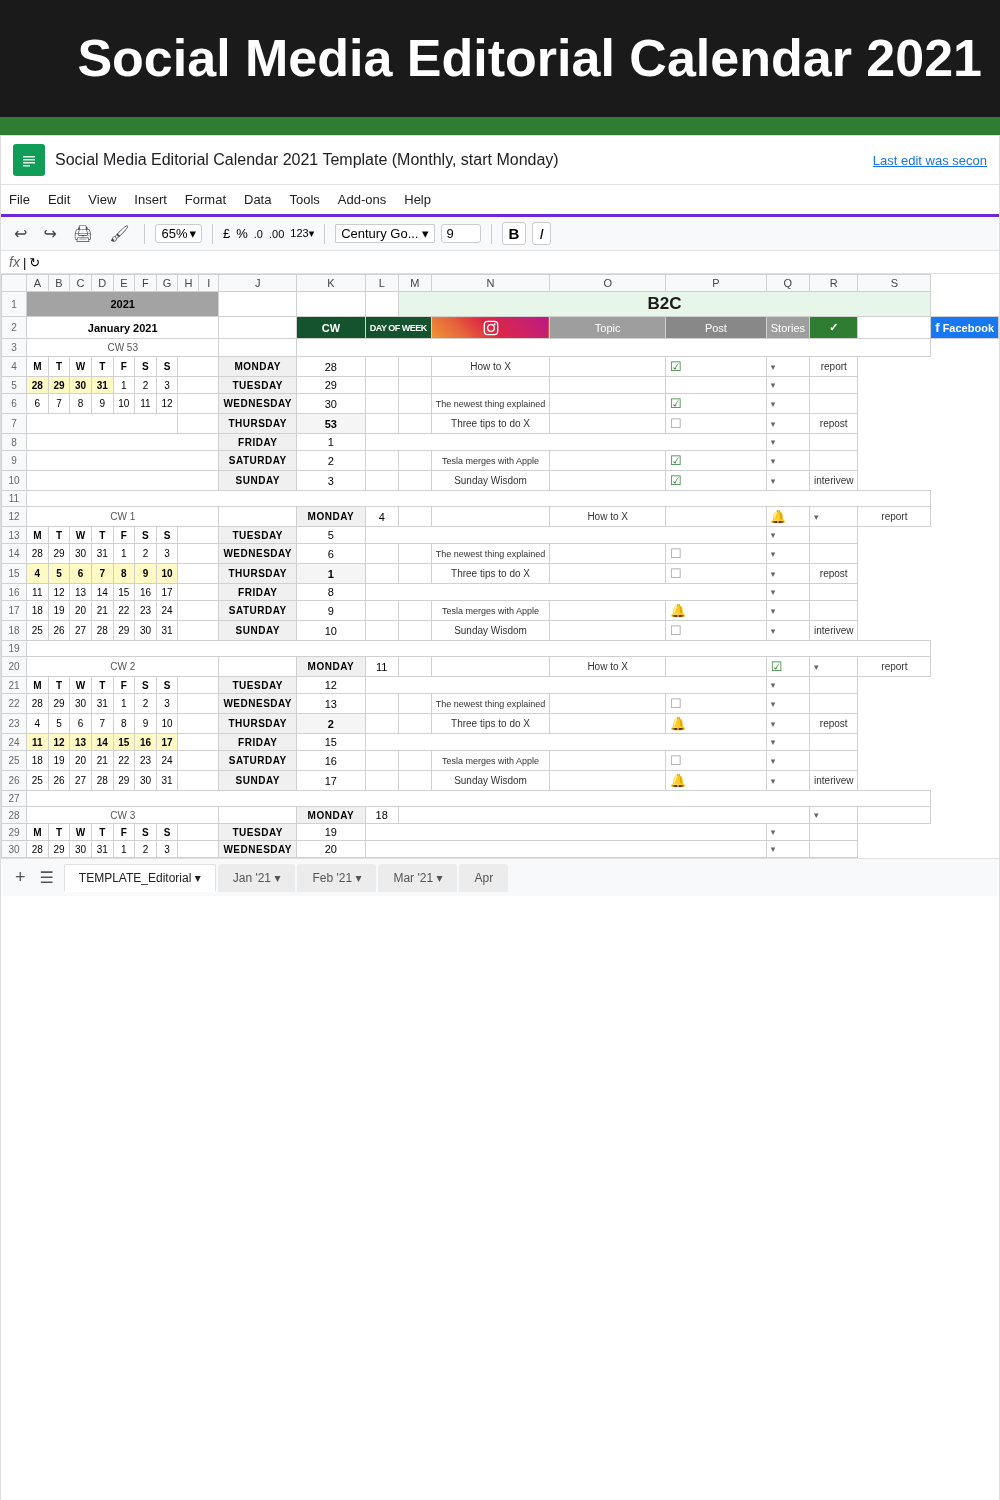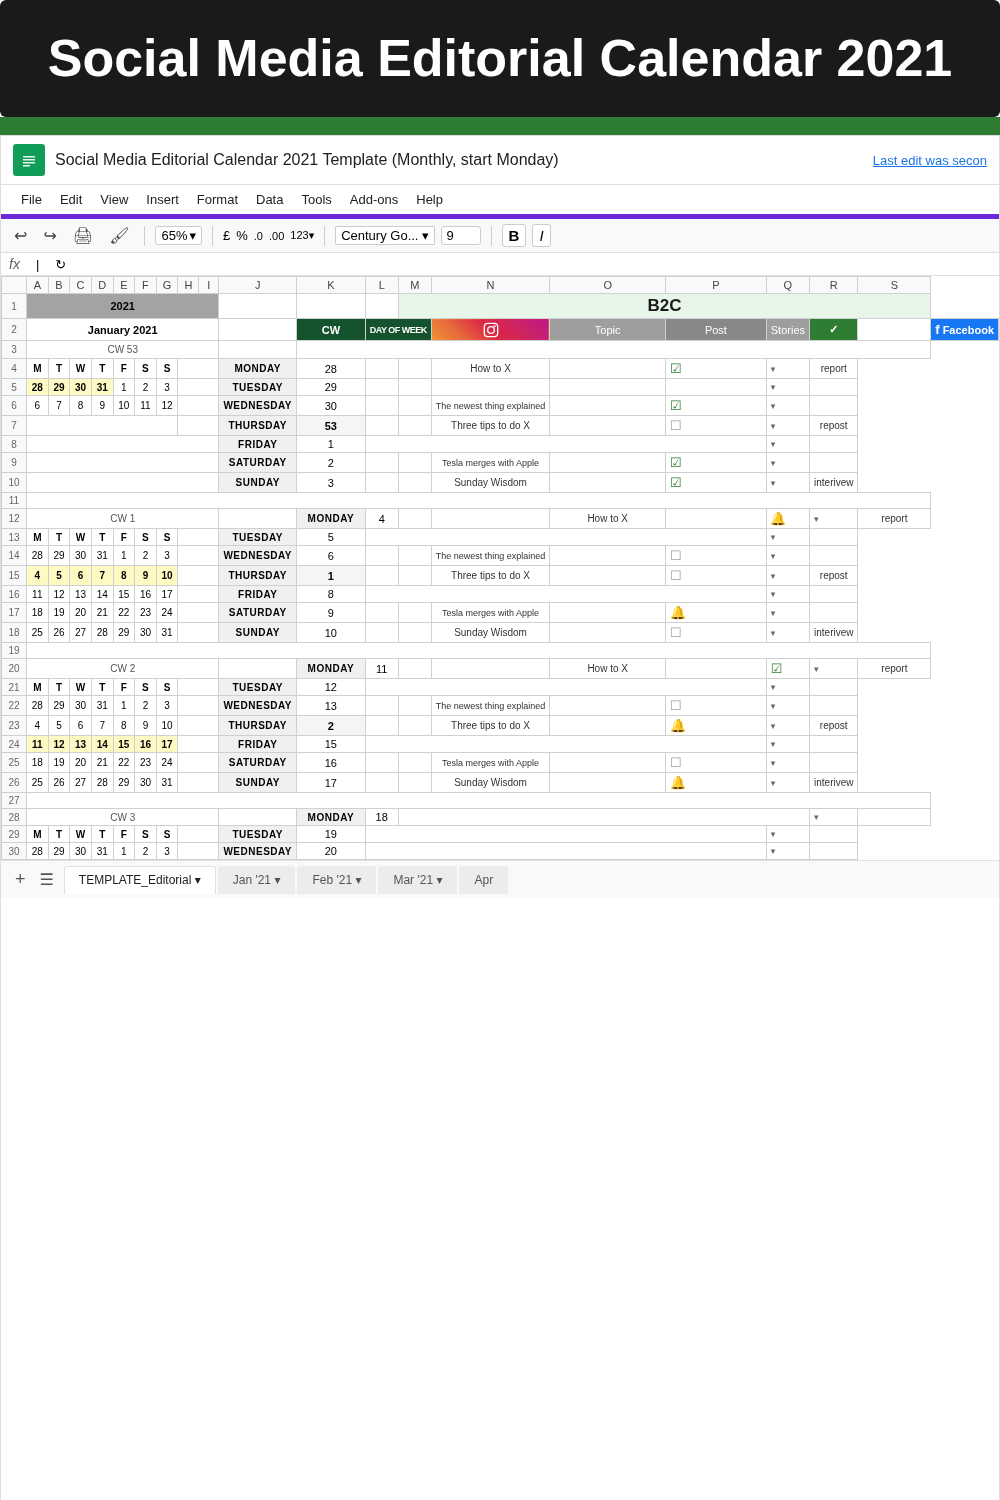--- a/index.html
+++ b/index.html
@@ -2,23 +2,22 @@
 <html><head>
   <meta charset="utf-8">
   <style>
     * { box-sizing: border-box; margin: 0; padding: 0; }
     body { font-family: Arial, sans-serif; width: 1000px; height: 1500px; overflow: hidden; background: #fff; }
 
     
     .top-banner {
       background: #1a1a1a;
       color: #fff;
-      text-align: center;
+      text-align: right;
       padding: 30px 18px 20px;
-      border-radius: 6px;
     }
     .top-banner h1 {
       font-size: 52px;
       font-weight: 900;
       line-height: 1.1;
       margin-bottom: 10px;
     }
     .top-banner h2 {
       font-size: 28px;
       font-weight: 700;
@@ -70,23 +69,23 @@
       font-size: 13px;
       color: #1a73e8;
       text-decoration: underline;
       white-space: nowrap;
     }
 
     
     .menu-bar {
       display: flex;
       align-items: center;
-      padding: 4px 20px;
+      padding: 4px 8px;
       gap: 18px;
-      border-bottom: 5px solid #6d28d9;
+      border-bottom: 3px solid #6d28d9;
     }
     .menu-item {
       font-size: 13px;
       color: #202124;
       cursor: pointer;
       padding: 3px 0;
     }
 
     
     .toolbar {
@@ -149,21 +148,21 @@
       background: #fff;
       cursor: pointer;
     }
 
     
     .formula-bar {
       display: flex;
       align-items: center;
       padding: 3px 8px;
       border-bottom: 1px solid #e0e0e0;
-      gap: 16px;
+      gap: 3px;
       font-size: 13px;
     }
     .fx-label { color: #666; font-style: italic; font-size: 14px; }
 
     table.grid {
       border-collapse: collapse;
       font-size: 11px;
       width: 100%;
     }
     table.grid th, table.grid td {

